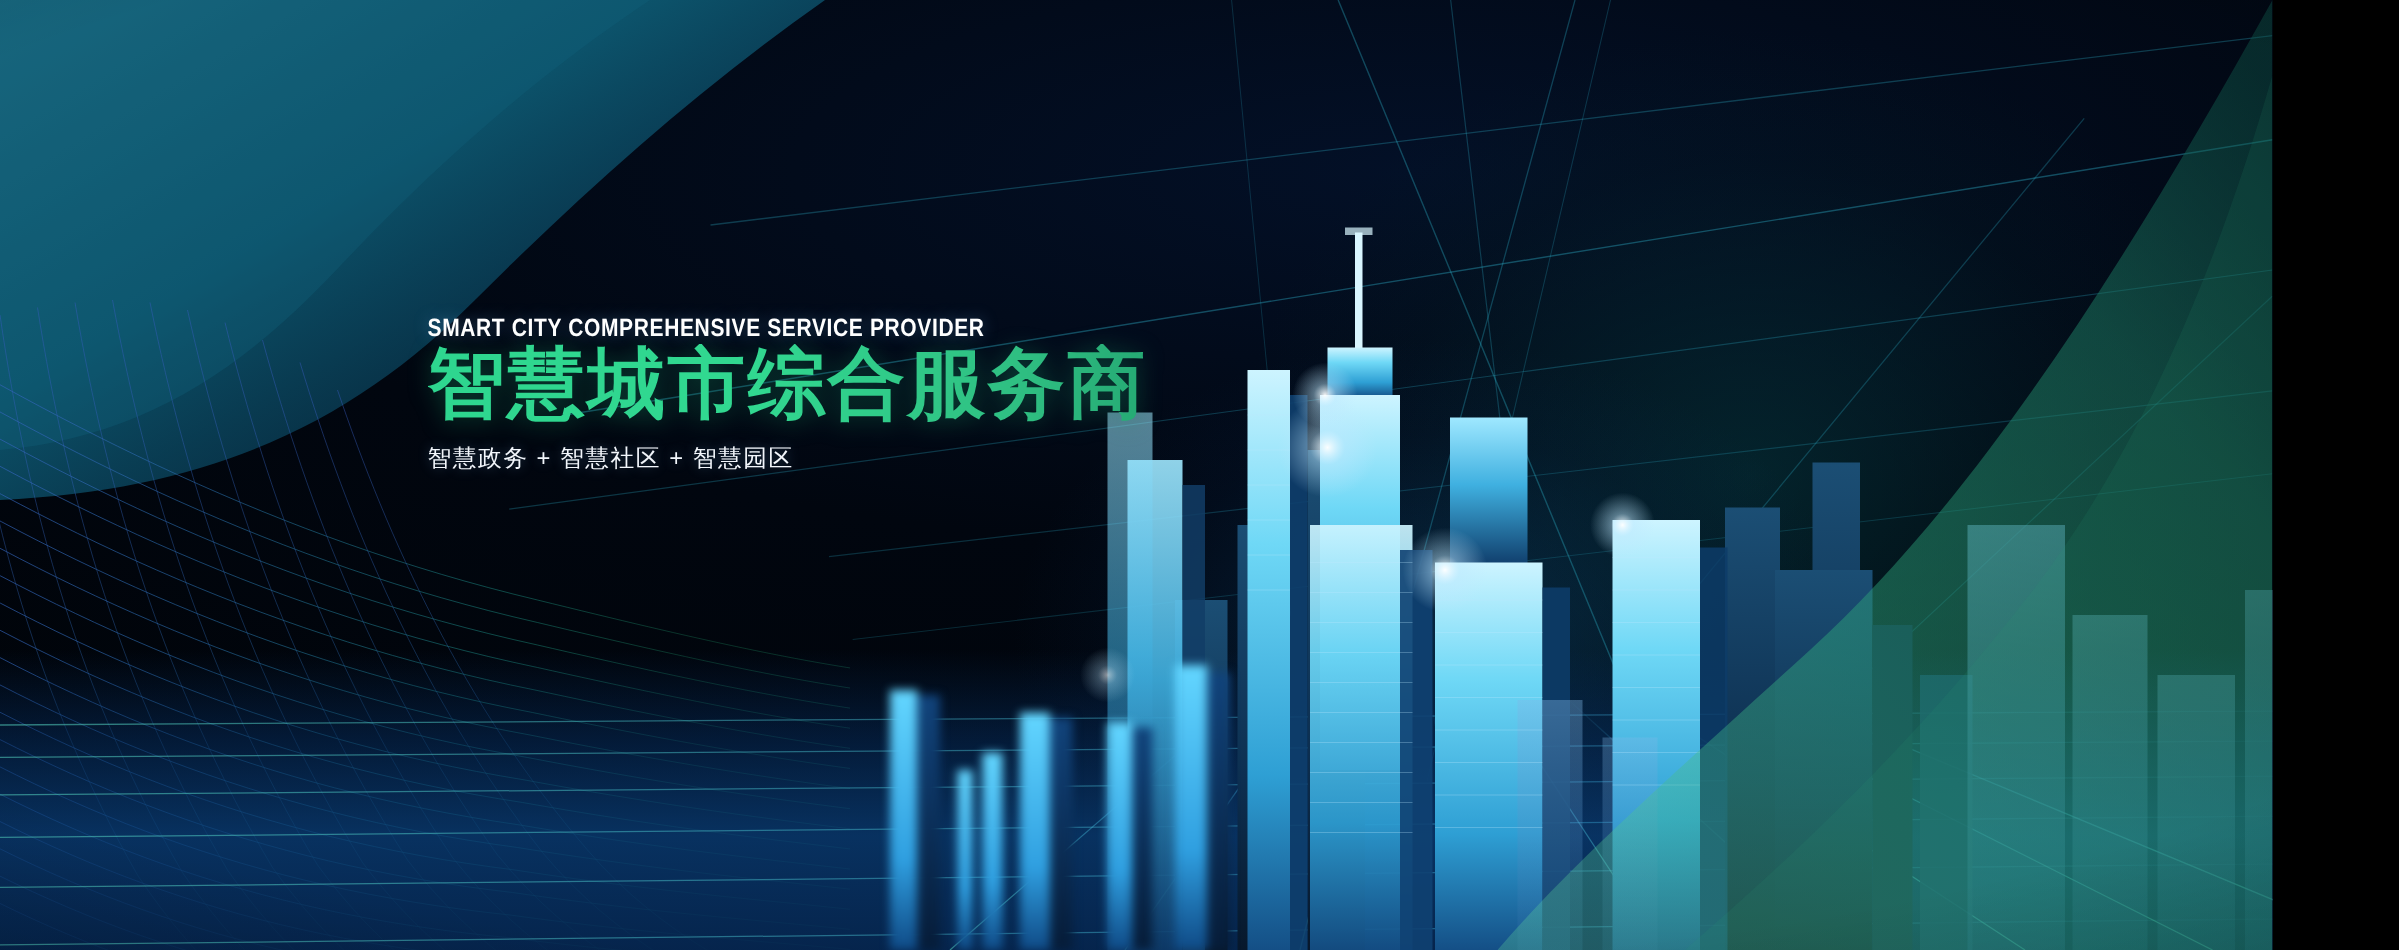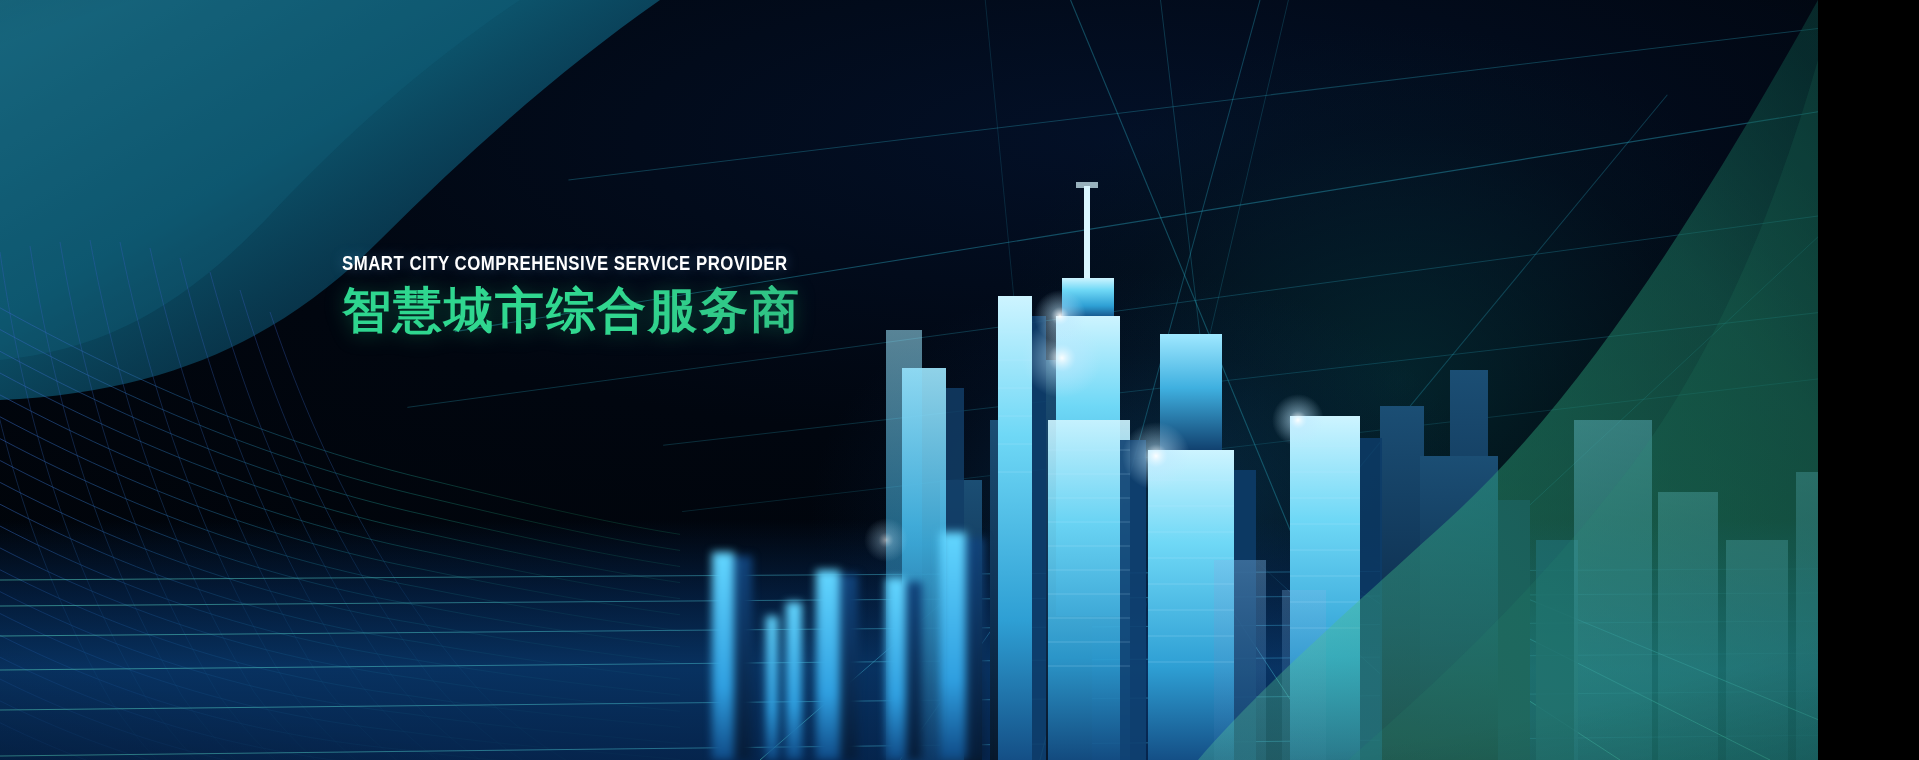--- a/index.html
+++ b/index.html
@@ -76,24 +76,23 @@
     font-weight:700;
     font-size:20px;
     letter-spacing:.6px;
     color:#ffffff;
     transform:scaleX(.84);
     transform-origin:left center;
     white-space:nowrap;
     text-shadow:0 0 14px rgba(120,190,255,.35);
   }
   .headline{
-    margin-top:10px;
     font-family:"Liberation Sans", sans-serif;
     font-weight:700;
-    font-size:49px;
+    font-size:62px;
     line-height:1.05;
     letter-spacing:2px;
     white-space:nowrap;
     background:linear-gradient(90deg,#2ed68f 0%, #31d890 34%, #2fbf82 62%, #1f9b6a 85%, #17865c 100%);
     -webkit-background-clip:text;
     background-clip:text;
     color:transparent;
     -webkit-text-fill-color:transparent;
     filter:drop-shadow(0 2px 10px rgba(20,140,95,.45));
   }
@@ -371,15 +370,16 @@
     </defs>
     <path d="M620,0 L620,760 L0,760 C60,690 140,620 250,520 C380,402 500,216 620,0 Z" fill="url(#gs)"></path>
     <path d="M620,60 L620,760 L150,760 C230,690 330,600 430,470 C520,352 580,200 620,60 Z" fill="#2a9e74" opacity=".12"></path>
   </svg>
 
   <div class="vignette"></div>
 
   <div class="copy">
     <div class="eyebrow">SMART CITY COMPREHENSIVE SERVICE PROVIDER</div>
     <div class="headline">智慧城市综合服务商</div>
+    <div class="subline">智慧政务 + 智慧社区 + 智慧园区</div>
   </div>
 
 </div>
 
 </body></html>

